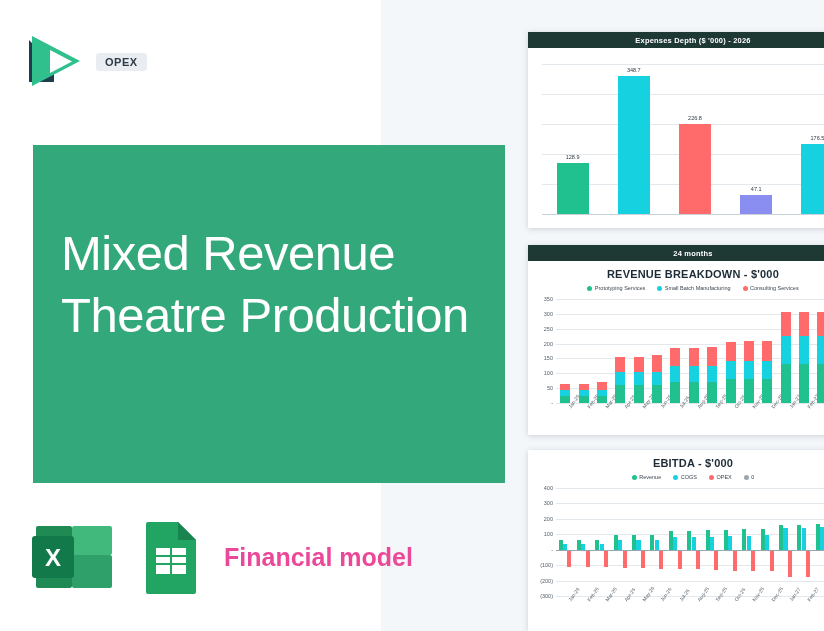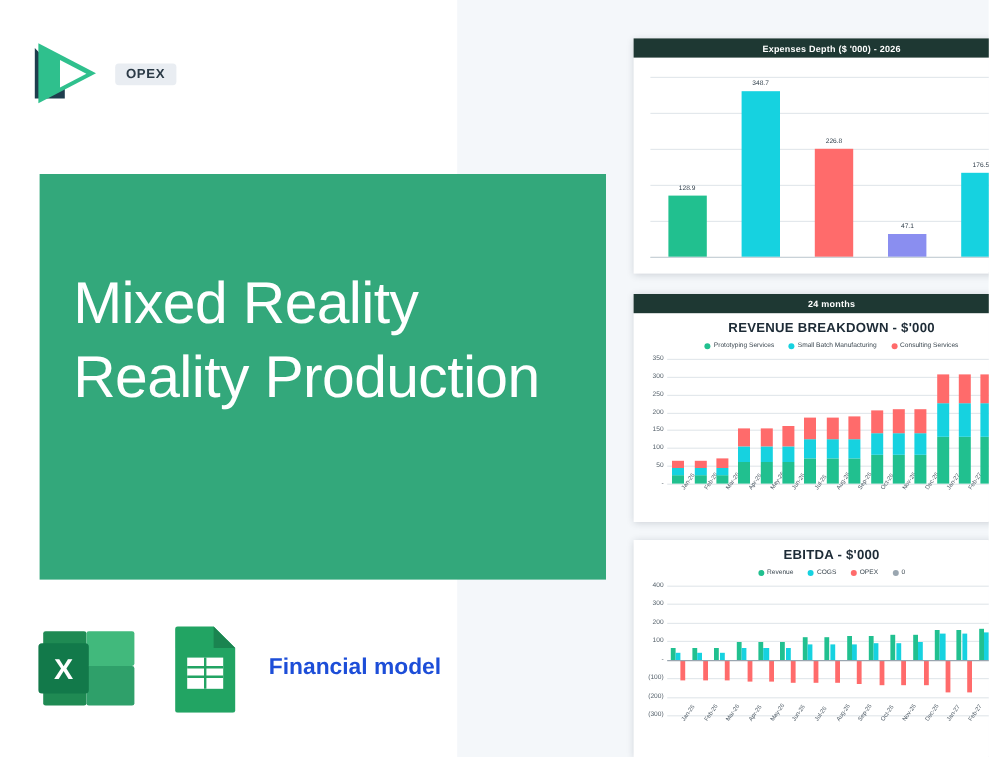--- a/index.html
+++ b/index.html
@@ -35,21 +35,21 @@
     position:absolute; left:33px; top:145px; width:472px; height:338px;
     background:#33a87b;
   }
   .title {
     position:absolute; left:61px; top:222px; width:430px;
     color:#ffffff; font-size:49px; line-height:62px; font-weight:normal;
     letter-spacing:-0.5px;
   }
   
   .bottom-row { position:absolute; left:30px; top:520px; display:flex; align-items:center; }
-  .fm-label { font-size:19px; font-weight:bold; color:#1d4ed8; margin-left:22px; }
+  .fm-label { font-size:25px; font-weight:bold; color:#ec4899; margin-left:22px; }
   .xl-icon { width:88px; height:74px; position:relative; }
   .gs-icon { width:62px; height:74px; position:relative; margin-left:22px; }
 
   
   .card {
     position:absolute; background:#ffffff;
     box-shadow: 0 1px 6px rgba(25,40,55,0.18);
   }
   #card-expenses { left:528px; top:32px; width:330px; height:196px; }
   #card-revenue  { left:528px; top:245px; width:330px; height:190px; }
@@ -107,21 +107,21 @@
       <path d="M8 6 L56 31 L8 56 Z" fill="#2fc08d"></path>
       <path d="M26 20 L48 31.5 L26 43 Z" fill="#ffffff"></path>
     </svg>
   </div>
   <div class="logo-text">
     <span class="ready-badge">OPEX</span>
   </div>
 </div>
 
 <div class="green-panel"></div>
-<div class="title">Mixed Reality Reality Production</div>
+<div class="title">Mixed Revenue Theatre Production</div>
 
 <div class="bottom-row">
   <div class="xl-icon">
     <svg width="88" height="74" viewBox="0 0 88 74">
       <rect x="6" y="6" width="36" height="62" rx="2" fill="#1f8a53"></rect>
       <rect x="42" y="6" width="40" height="29" rx="2" fill="#41b97c"></rect>
       <rect x="42" y="35" width="40" height="33" rx="2" fill="#2fa06a"></rect>
       <rect x="2" y="16" width="42" height="42" rx="3" fill="#12794a"></rect>
       <text x="23" y="46" font-size="24" font-weight="bold" fill="#ffffff" text-anchor="middle" font-family="Liberation Sans, sans-serif">X</text>
     </svg>

